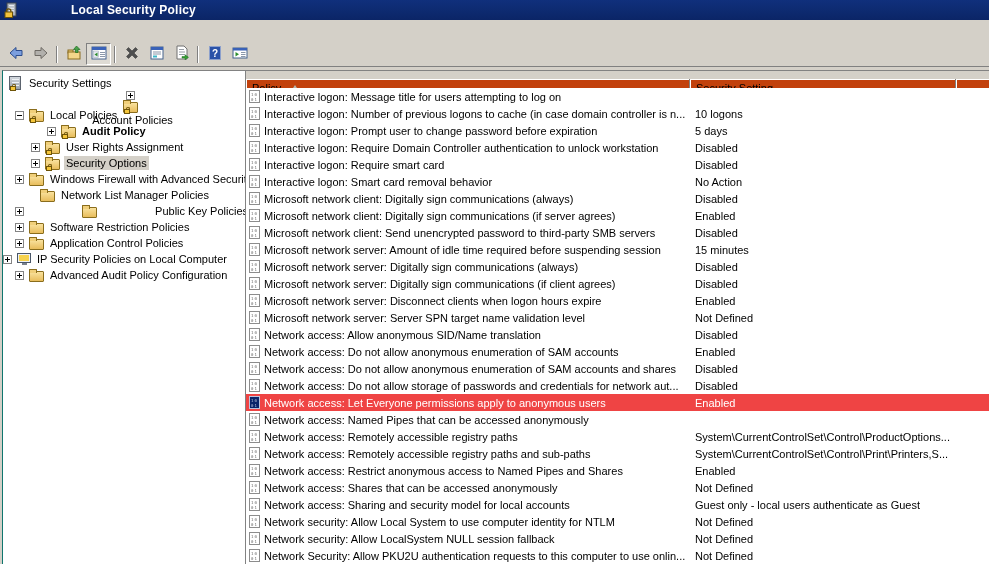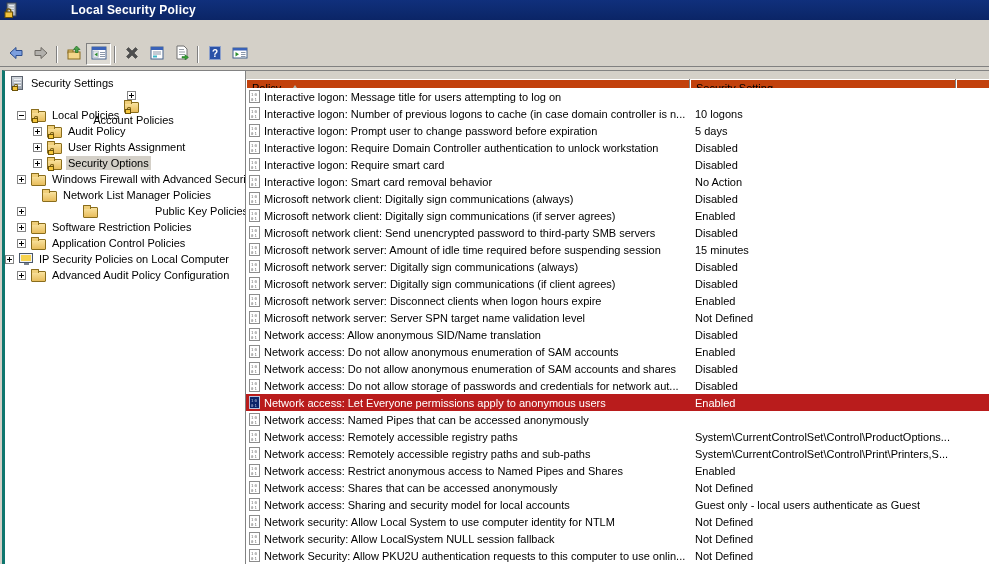--- a/index.html
+++ b/index.html
@@ -24,21 +24,21 @@
     display:flex; align-items:center; padding-left:3px; border-bottom:1px solid #808080; }
   .tbtn { width:25px; height:22px; display:flex; align-items:center; justify-content:center;
     background:transparent; border:1px solid transparent; padding:0; }
   .tbtn.pressed { border-top:1px solid #808080; border-left:1px solid #808080;
     border-bottom:1px solid #ffffff; border-right:1px solid #ffffff; background:#dedbd4; }
   .tsep { width:0; height:17px; border-left:1px solid #808080; border-right:1px solid #ffffff; margin:0 3px; }
 
   
   .content { position:absolute; top:67px; left:0; right:0; bottom:0; background:#d4d0c8; }
   .tree-pane { position:absolute; top:3px; left:2px; width:248px; bottom:0; background:#fff;
-    border-top:1px solid #828282; border-left:3px solid #0f766e; overflow:hidden; padding-top:4px; }
+    border-top:1px solid #828282; border-left:1px solid #0f766e; overflow:hidden; padding-top:4px; }
   .list-pane { position:absolute; top:3px; left:245px; right:0; bottom:0; background:#fff;
     border-top:1px solid #828282; border-left:1px solid #828282; overflow:hidden; }
 
   
   .tree-item { height:16px; display:flex; align-items:center; white-space:nowrap; cursor:default; }
   .t-exp { position:relative; width:9px; height:9px; background:#fff; border:1px solid #848484;
     margin-right:5px; flex:none; }
   .t-exp::before { content:""; position:absolute; left:1px; top:3px; width:5px; height:1px; background:#000; }
   .t-exp.plus::after { content:""; position:absolute; left:3px; top:1px; width:1px; height:5px; background:#000; }
   .t-exp.none { visibility:hidden; }
@@ -72,21 +72,21 @@
   .h-setting { width:266px; }
   .h-fill { flex:1; border-right:none; }
   .sort-arrow { width:0; height:0; margin-left:10px; border-left:4px solid transparent;
     border-right:4px solid transparent; border-bottom:6px solid #b8b4aa;
     filter:drop-shadow(0 1px 0 #8c887e); }
 
   .list-body { position:absolute; top:17px; left:0; right:0; bottom:0; background:#fff; overflow:hidden; }
   .lrow { display:flex; height:17px; align-items:center; white-space:nowrap; cursor:default; }
   .cell-policy { width:444px; flex:none; display:flex; align-items:center; overflow:hidden; padding-left:3px; }
   .cell-setting { width:300px; flex:none; overflow:hidden; padding-left:5px; }
-  .lrow.selected { background:#b91c1c; color:#fff; }
+  .lrow.selected { background:#ef4444; color:#fff; }
   .lrow.selected .icon-policy { background:#0a246a; border-color:#b9c3de; color:#b9c3de; }
 
   .icon-policy { position:relative; width:11px; height:13px; flex:none; margin-right:4px;
     background:#fff; border:1px solid #8c8c8c; color:#6a6a6a; }
   .icon-policy::before { content:"10\A 01"; white-space:pre; position:absolute; top:1px; left:1px;
     font:4px/5px "DejaVu Sans Mono",monospace; letter-spacing:1px; }
 </style>
 </head>
 <body>
 
@@ -201,21 +201,21 @@
           </span>
           <span class="t-label">Account Policies</span>
         </div>
         <div class="tree-item" style="padding-left: 12px;">
           <span class="t-exp minus"></span>
           <span class="icon-folder">
             <span class="t-lock"></span>
           </span>
           <span class="t-label">Local Policies</span>
         </div>
-        <div class="tree-item" style="padding-left: 28px;">
+        <div class="tree-item" style="padding-left: 44px; font-weight: bold;">
           <span class="t-exp plus"></span>
           <span class="icon-folder">
             <span class="t-lock"></span>
           </span>
           <span class="t-label">Audit Policy</span>
         </div>
         <div class="tree-item" style="padding-left: 28px;">
           <span class="t-exp plus"></span>
           <span class="icon-folder">
             <span class="t-lock"></span>

